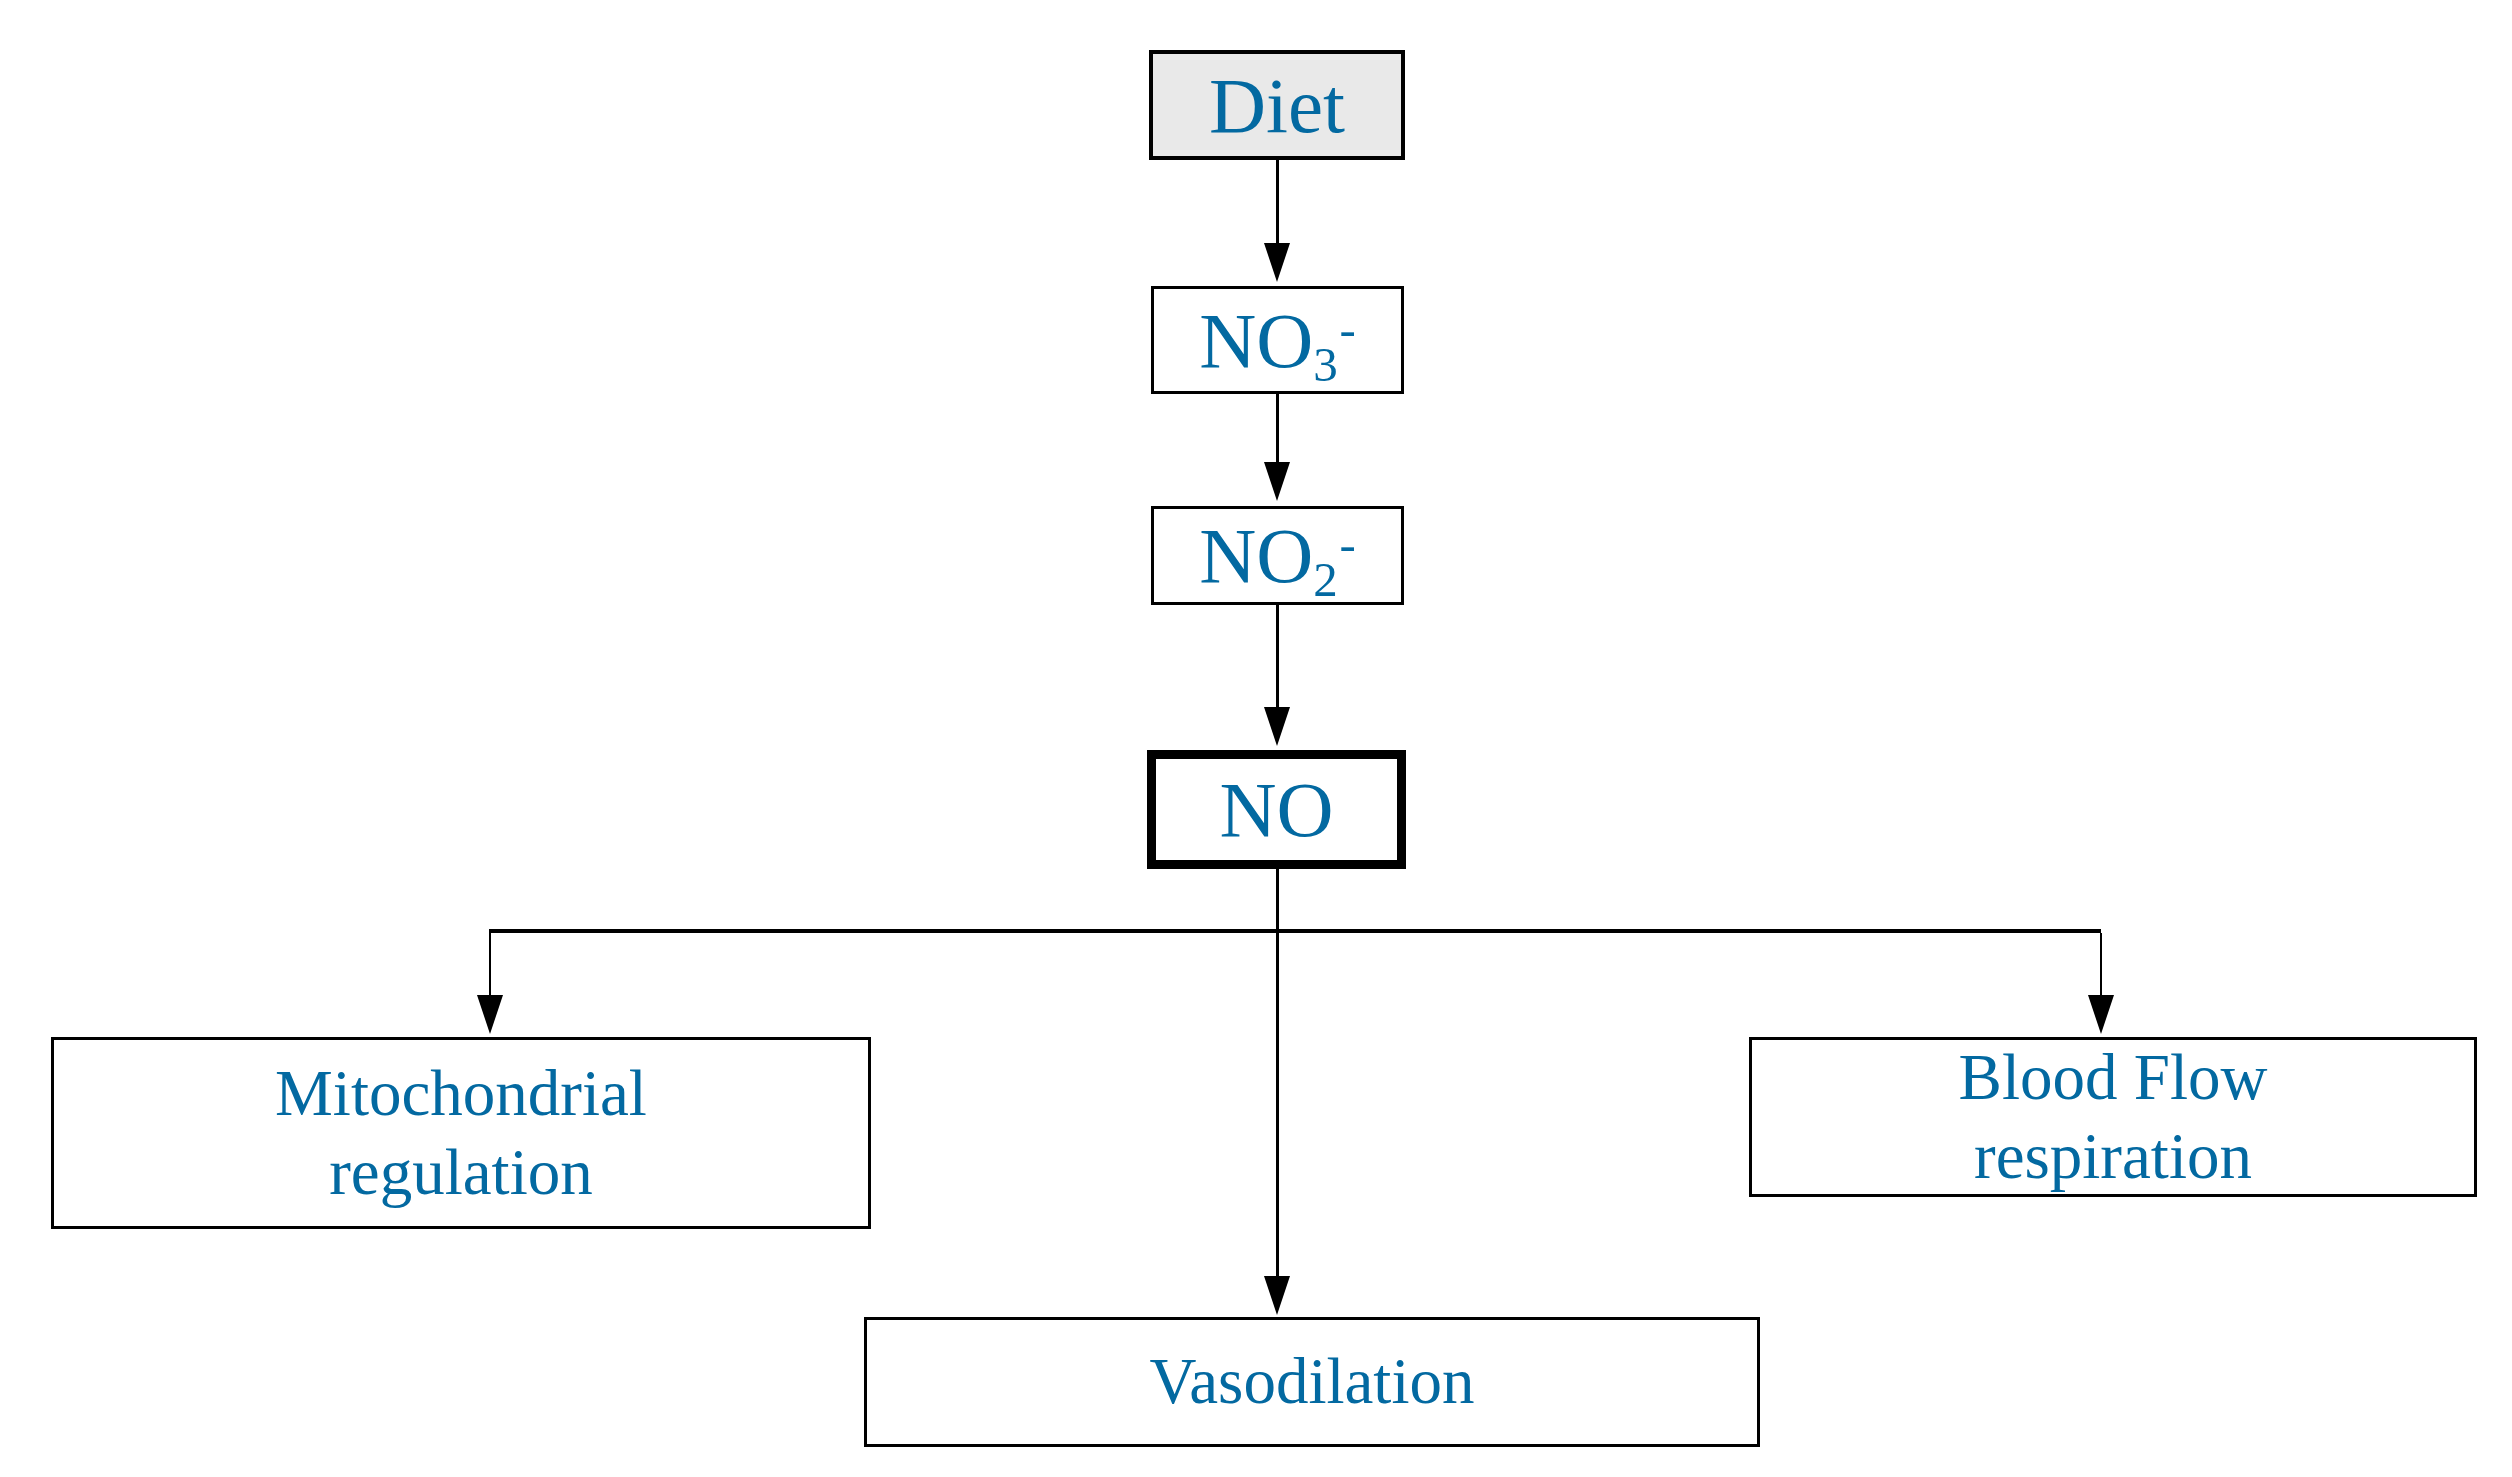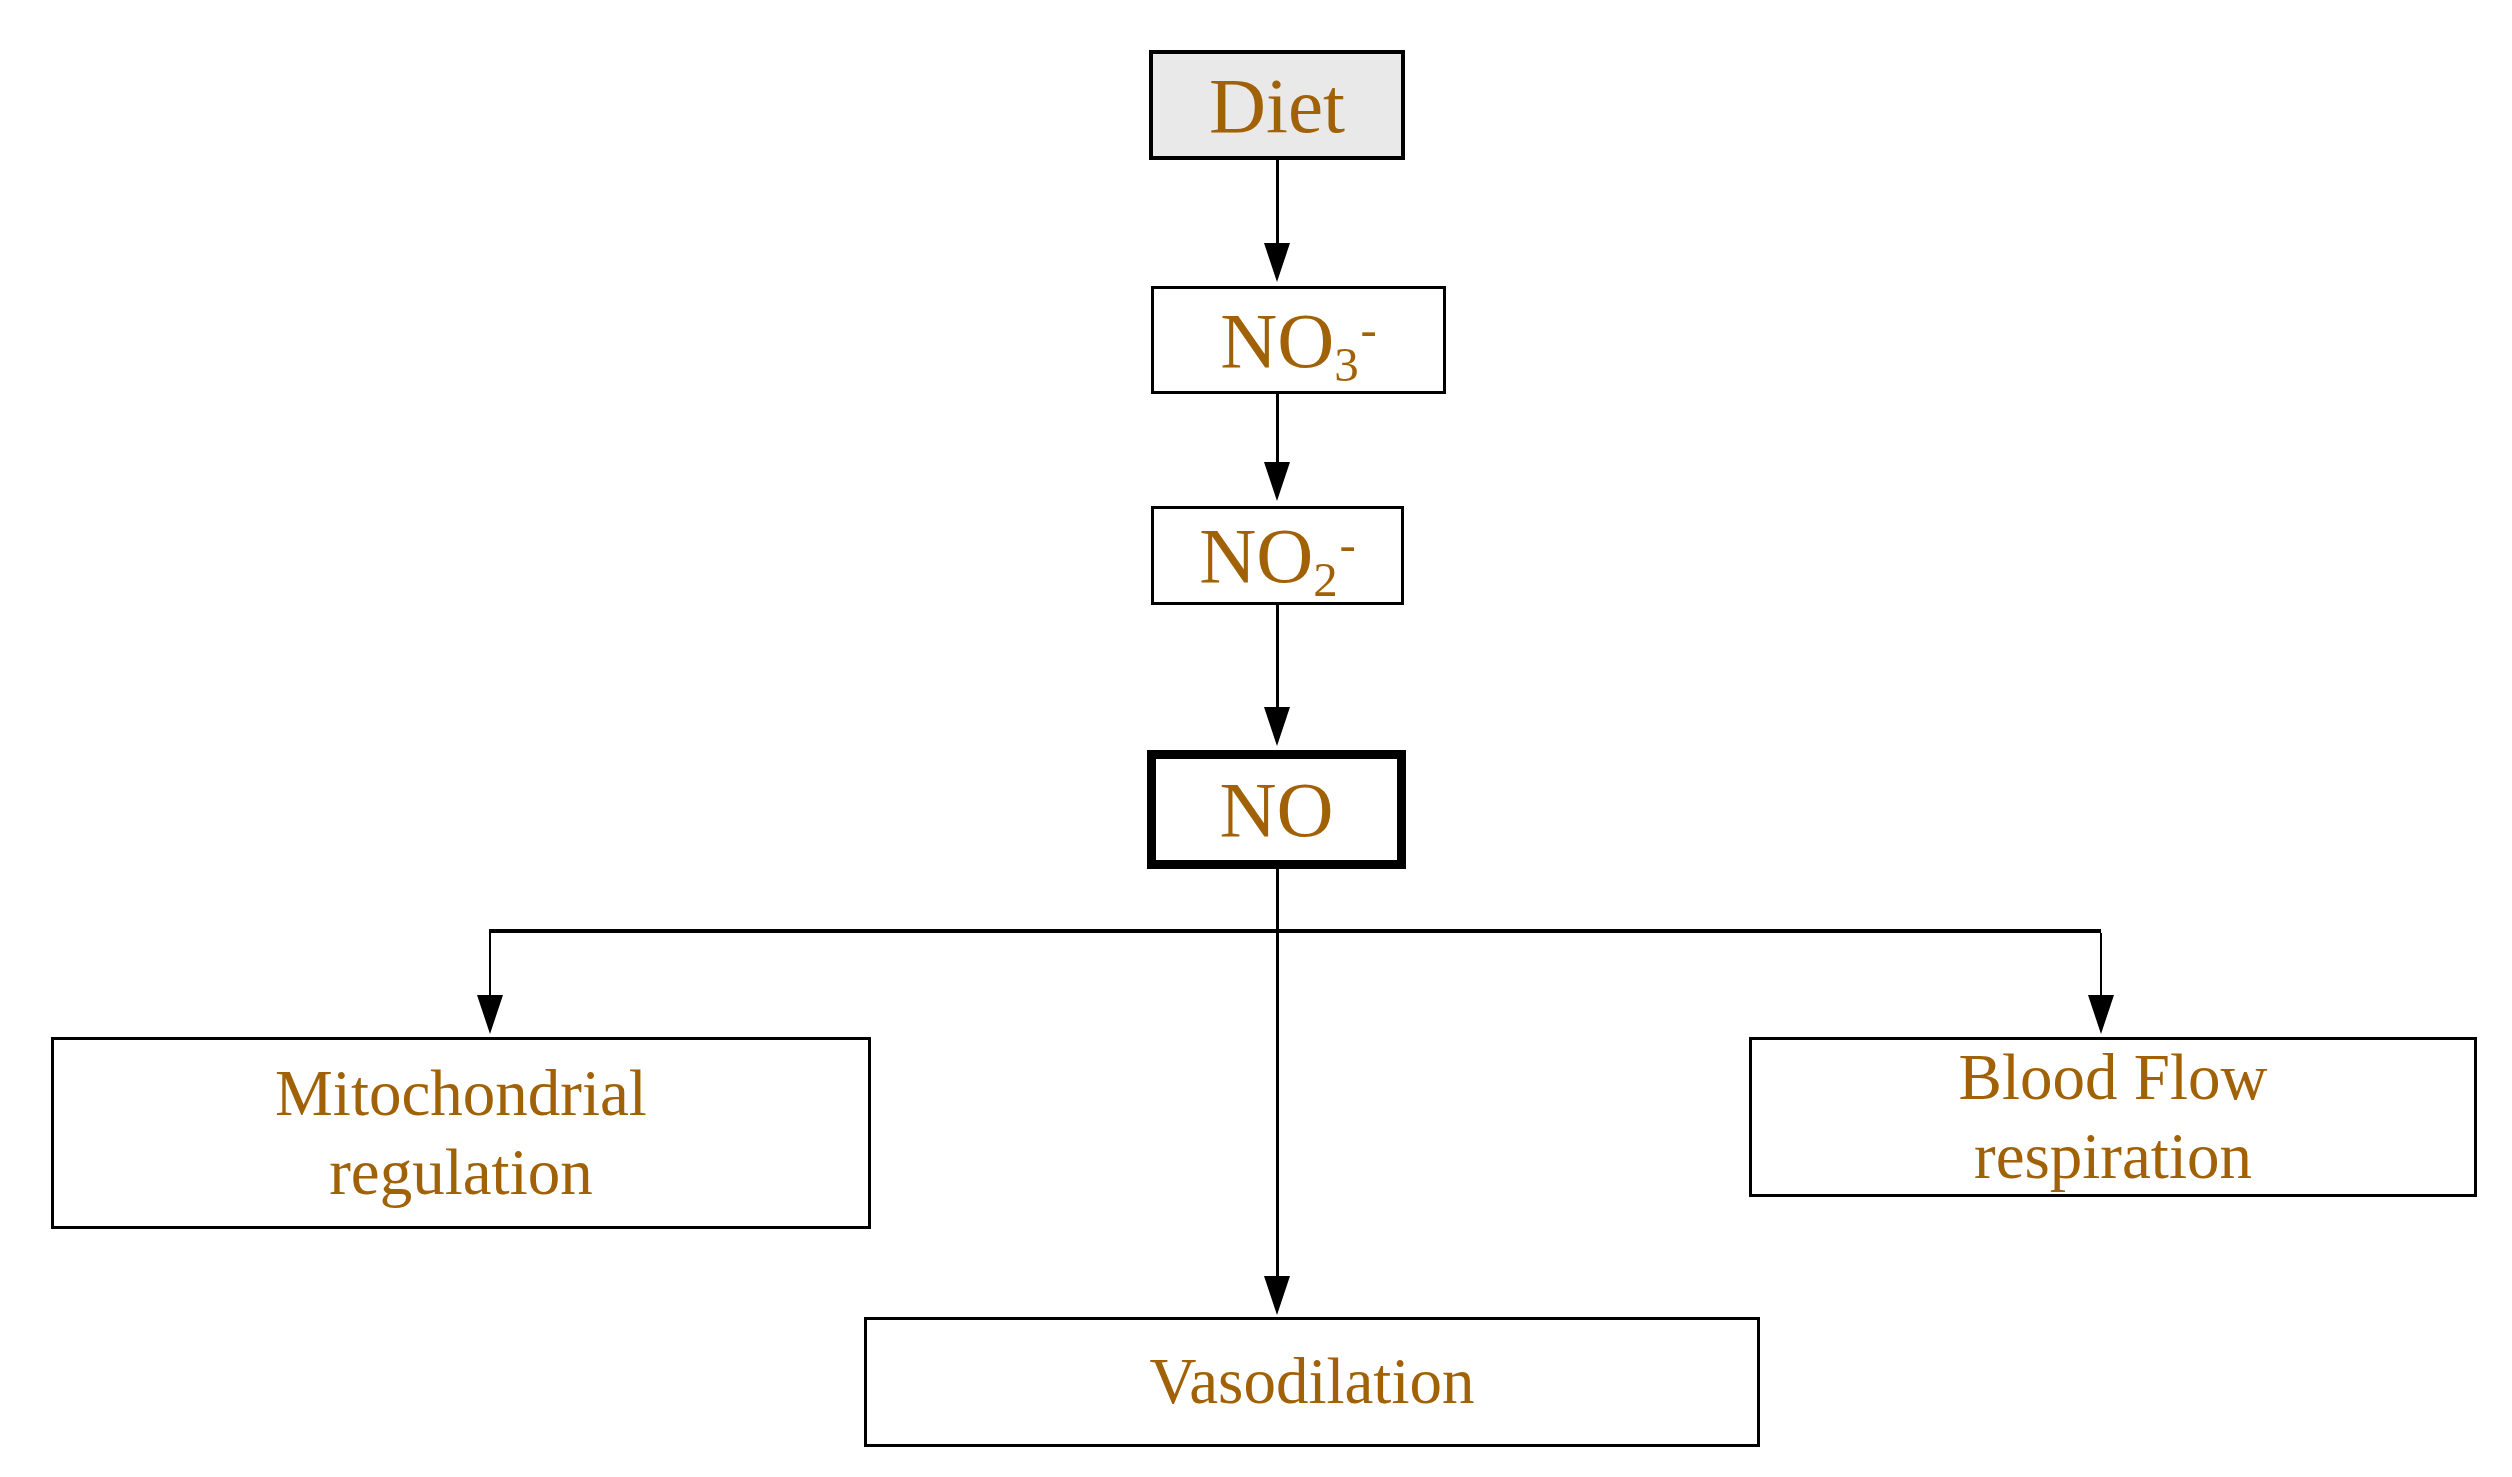--- a/index.html
+++ b/index.html
@@ -2,39 +2,39 @@
 <html style="font-size:14.4px"><head>
 <meta charset="utf-8">
 <style>
   html, body { margin: 0; padding: 0; background: #ffffff; }
   #canvas {
     position: relative;
     width: 2512px;
     height: 1477px;
     background: #ffffff;
     font-family: "Liberation Serif", "DejaVu Serif", serif;
-    color: #a16207;
+    color: #0369a1;
     overflow: hidden;
   }
   .node {
     position: absolute;
     box-sizing: border-box;
     border: 3.6px solid #000000;
     background: #ffffff;
     display: flex;
     align-items: center;
     justify-content: center;
     text-align: center;
     line-height: 1;
   }
   .node-label { display: block; }
   
   .chain { font-size: 79px; }
   #node-diet  { left: 1149px; top: 50px;  width: 256px; height: 110px; border-width: 4.5px; }
-  #node-no3   { left: 1151px; top: 286px; width: 295px; height: 108px; }
+  #node-no3   { left: 1151px; top: 286px; width: 253px; height: 108px; }
   #node-no2   { left: 1151px; top: 506px; width: 253px; height: 99px; }
   #node-no    { left: 1147px; top: 750px; width: 259px; height: 119px; border-width: 9px; }
   
   .chem sub { font-size: 62%; vertical-align: -0.28em; line-height: 0; }
   .chem sup { font-size: 62%; vertical-align: 0.42em; line-height: 0; margin-left: 1.8px; }
   
   .outcome { font-size: 65px; line-height: 1.22; }
   #node-mito  { left: 51px;   top: 1037px; width: 820px; height: 192px; }
   #node-blood { left: 1749px; top: 1037px; width: 728px; height: 160px; }
   #node-vaso  { left: 864px;  top: 1317px; width: 896px; height: 130px; }

